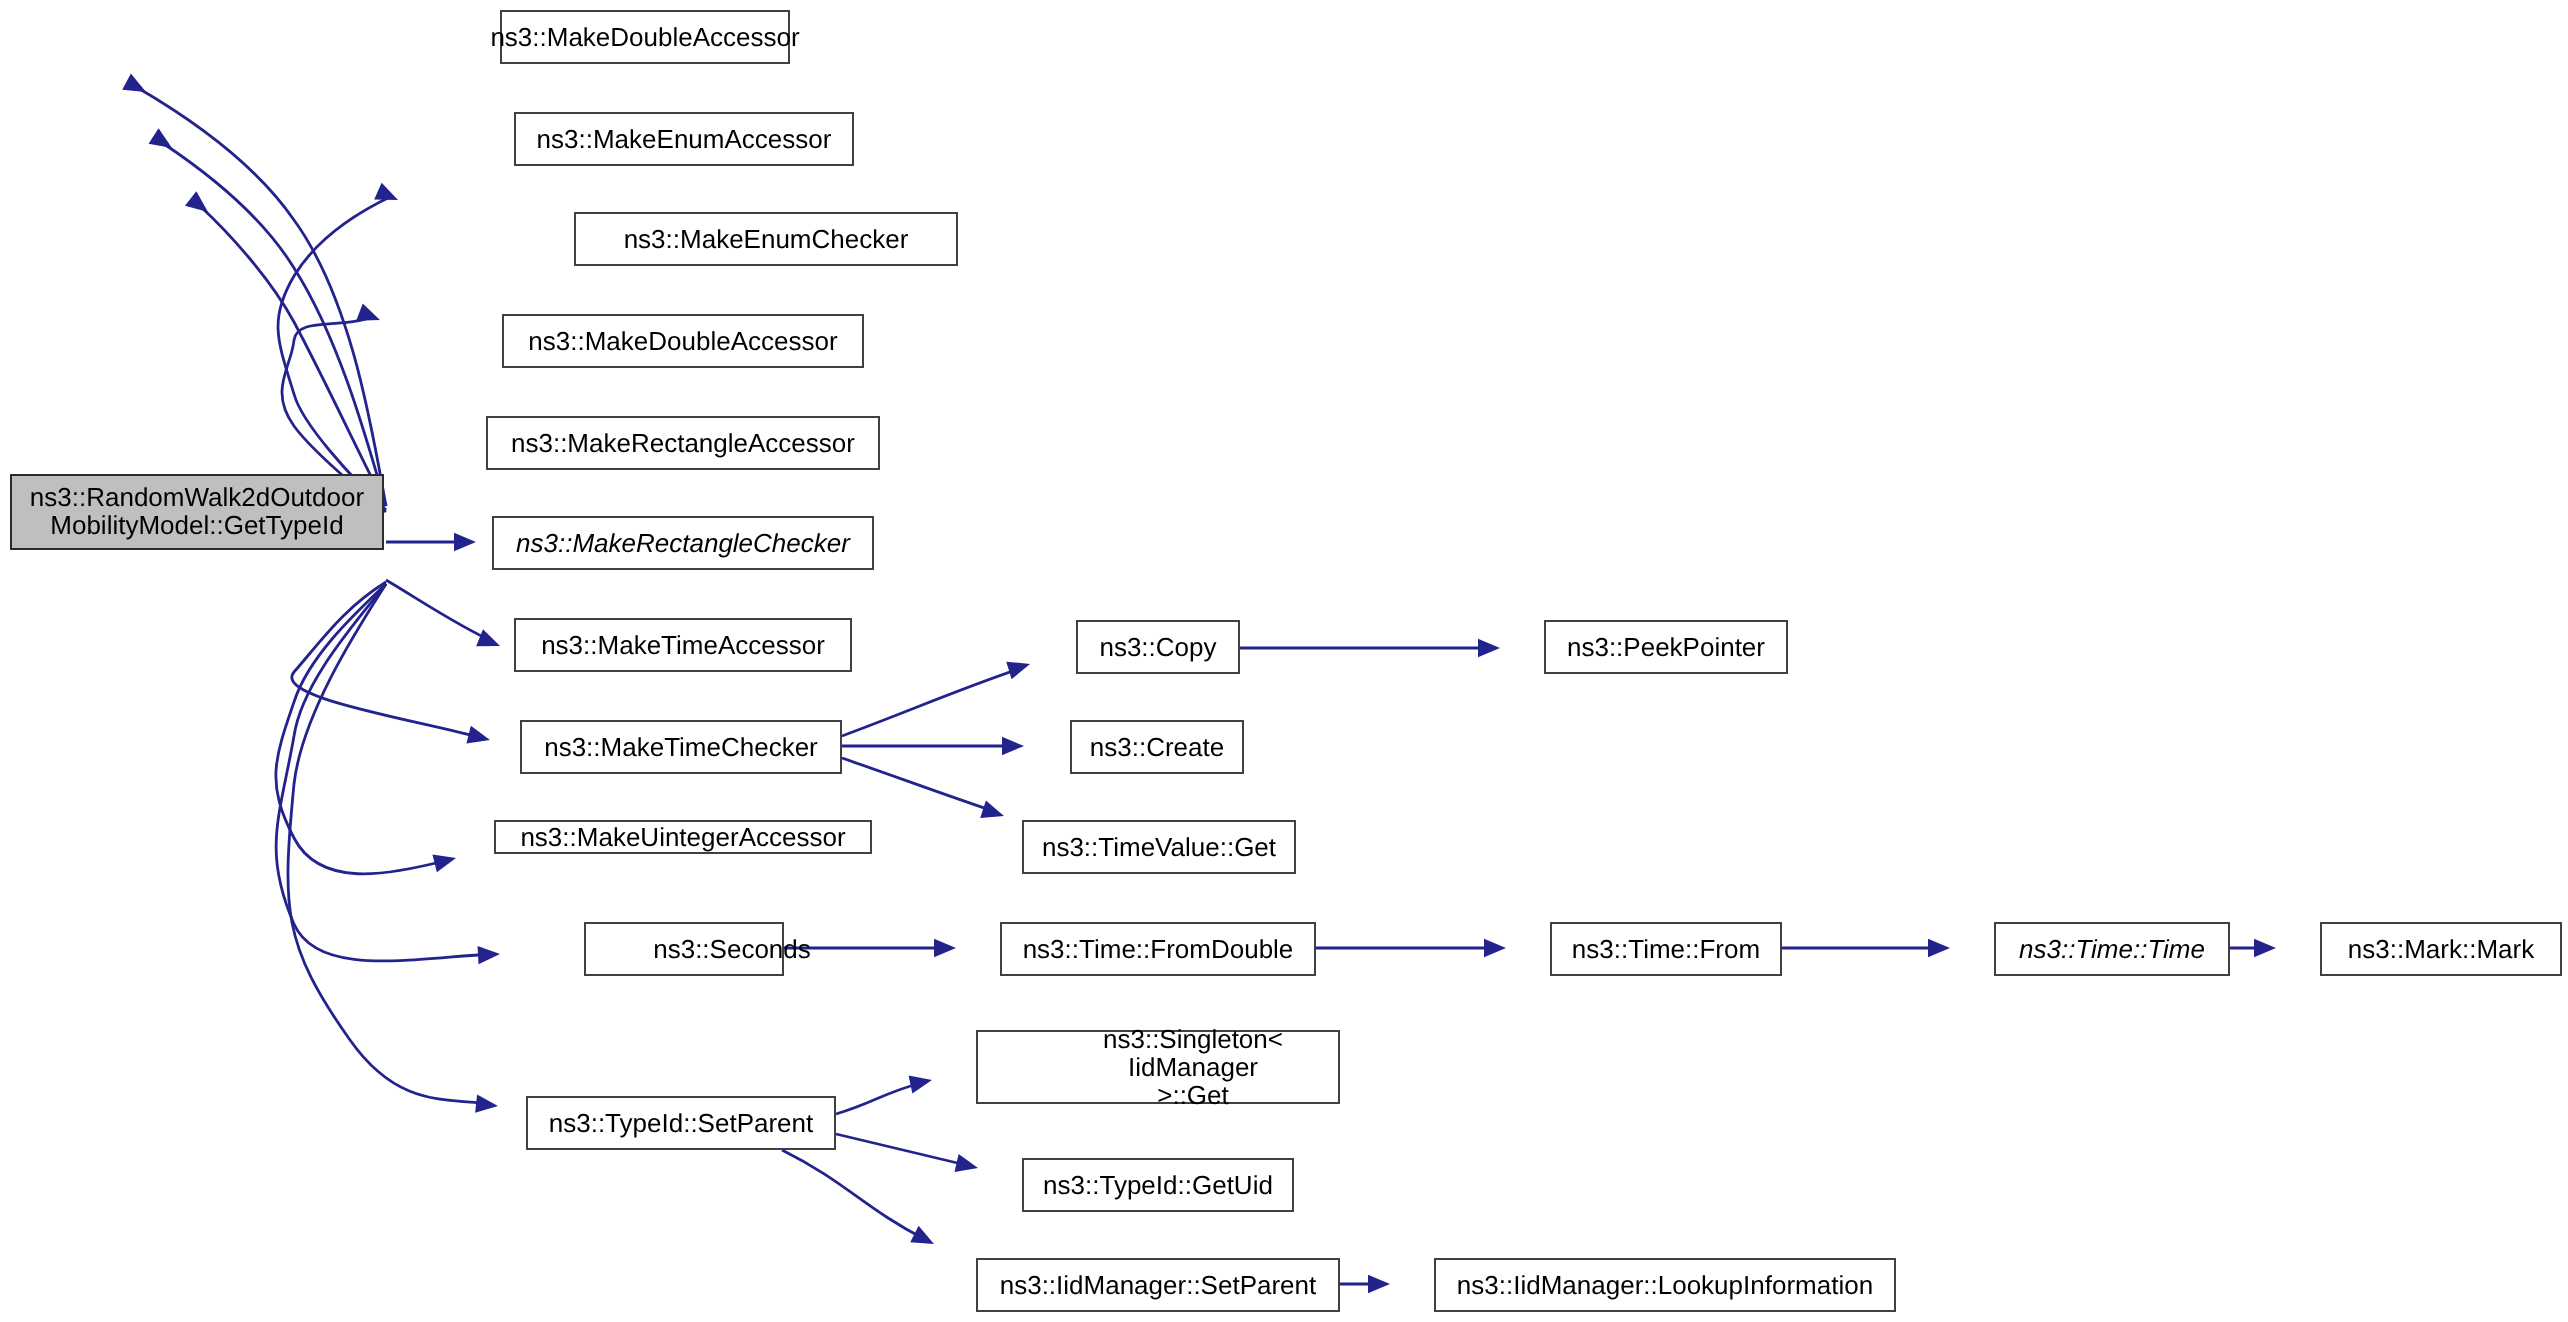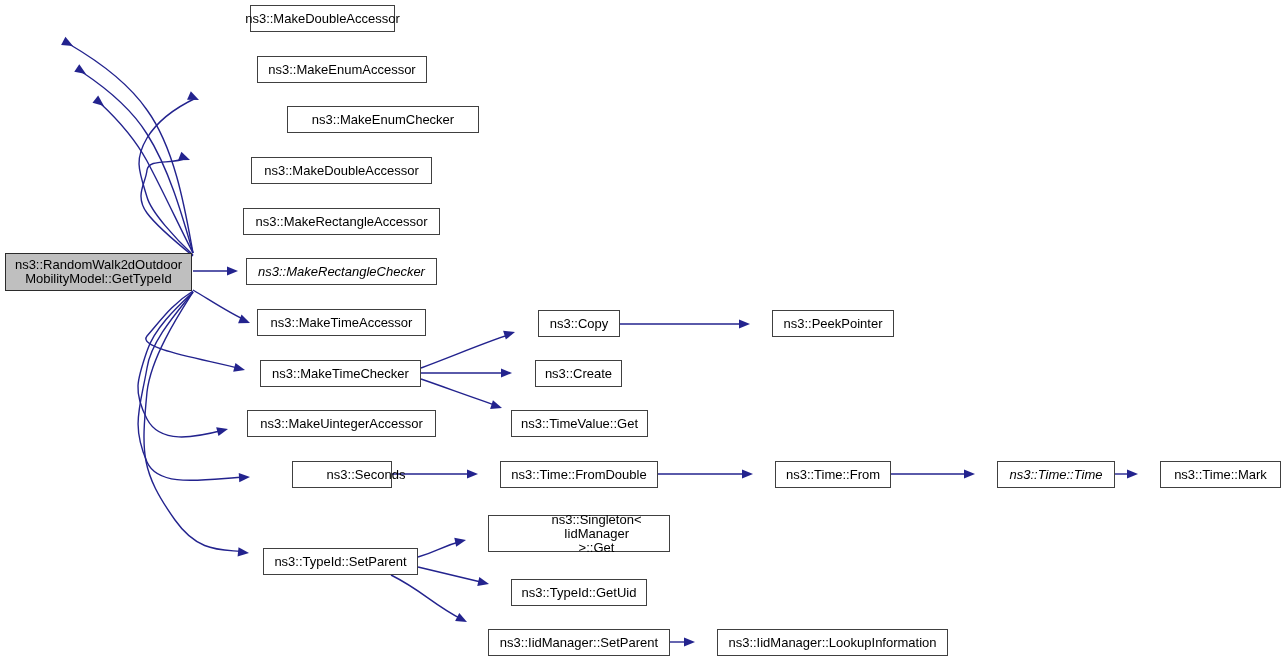--- a/index.html
+++ b/index.html
@@ -94,40 +94,40 @@
       <path d="M 658,474 L 749,474" fill="none" stroke="#23238e" stroke-width="1.4"></path>
       <polygon points="0,0 -11,-4.6 -11,4.6" fill="#23238e" transform="translate(753,474) rotate(0)"></polygon>
       <path d="M 891,474 L 971,474" fill="none" stroke="#23238e" stroke-width="1.4"></path>
       <polygon points="0,0 -11,-4.6 -11,4.6" fill="#23238e" transform="translate(975,474) rotate(0)"></polygon>
       <path d="M 1115,474 L 1134,474" fill="none" stroke="#23238e" stroke-width="1.4"></path>
       <polygon points="0,0 -11,-4.6 -11,4.6" fill="#23238e" transform="translate(1138,474) rotate(0)"></polygon>
       <path d="M 670,642 L 691,642" fill="none" stroke="#23238e" stroke-width="1.4"></path>
       <polygon points="0,0 -11,-4.6 -11,4.6" fill="#23238e" transform="translate(695,642) rotate(0)"></polygon>
     </svg>
   <div id="node-layer">
-      <div class="gnode root" style="left: 5px; top: 253px; width: 187px; height: 38px;"><span class="nlabel">ns3::RandomWalk2dOutdoor
+      <div class="gnode root" style="left: 5px; top: 237px; width: 187px; height: 38px;"><span class="nlabel">ns3::RandomWalk2dOutdoor
 MobilityModel::GetTypeId</span></div>
       <div class="gnode" style="left: 250px; top: 5px; width: 145px; height: 27px;"><span class="nlabel">ns3::MakeDoubleAccessor</span></div>
       <div class="gnode" style="left: 257px; top: 56px; width: 170px; height: 27px;"><span class="nlabel">ns3::MakeEnumAccessor</span></div>
       <div class="gnode" style="left: 260px; top: 106px; width: 192px; height: 27px; margin-left: 27px;"><span class="nlabel">ns3::MakeEnumChecker</span></div>
       <div class="gnode" style="left: 251px; top: 157px; width: 181px; height: 27px;"><span class="nlabel">ns3::MakeDoubleAccessor</span></div>
       <div class="gnode" style="left: 243px; top: 208px; width: 197px; height: 27px;"><span class="nlabel">ns3::MakeRectangleAccessor</span></div>
       <div class="gnode" style="left: 246px; top: 258px; width: 191px; height: 27px; font-style: italic;"><span class="nlabel">ns3::MakeRectangleChecker</span></div>
       <div class="gnode" style="left: 257px; top: 309px; width: 169px; height: 27px;"><span class="nlabel">ns3::MakeTimeAccessor</span></div>
       <div class="gnode" style="left: 260px; top: 360px; width: 161px; height: 27px;"><span class="nlabel">ns3::MakeTimeChecker</span></div>
-      <div class="gnode" style="left: 247px; top: 410px; width: 189px; height: 27px;"><span class="nlabel">ns3::MakeUintegerAccessor</span></div>
+      <div class="gnode" style="left: 247px; top: 410px; width: 189px; height: 17px;"><span class="nlabel">ns3::MakeUintegerAccessor</span></div>
       <div class="gnode" style="left: 292px; top: 461px; width: 100px; height: 27px; padding-left: 48px;"><span class="nlabel">ns3::Seconds</span></div>
       <div class="gnode" style="left: 263px; top: 548px; width: 155px; height: 27px;"><span class="nlabel">ns3::TypeId::SetParent</span></div>
       <div class="gnode" style="left: 538px; top: 310px; width: 82px; height: 27px;"><span class="nlabel">ns3::Copy</span></div>
       <div class="gnode" style="left: 535px; top: 360px; width: 87px; height: 27px;"><span class="nlabel">ns3::Create</span></div>
       <div class="gnode" style="left: 511px; top: 410px; width: 137px; height: 27px;"><span class="nlabel">ns3::TimeValue::Get</span></div>
       <div class="gnode" style="left: 500px; top: 461px; width: 158px; height: 27px;"><span class="nlabel">ns3::Time::FromDouble</span></div>
       <div class="gnode" style="left: 488px; top: 515px; width: 182px; height: 37px; padding-left: 35px;"><span class="nlabel">ns3::Singleton&lt; IidManager
 &gt;::Get</span></div>
       <div class="gnode" style="left: 511px; top: 579px; width: 136px; height: 27px;"><span class="nlabel">ns3::TypeId::GetUid</span></div>
       <div class="gnode" style="left: 488px; top: 629px; width: 182px; height: 27px;"><span class="nlabel">ns3::IidManager::SetParent</span></div>
       <div class="gnode" style="left: 772px; top: 310px; width: 122px; height: 27px;"><span class="nlabel">ns3::PeekPointer</span></div>
       <div class="gnode" style="left: 775px; top: 461px; width: 116px; height: 27px;"><span class="nlabel">ns3::Time::From</span></div>
       <div class="gnode" style="left: 717px; top: 629px; width: 231px; height: 27px;"><span class="nlabel">ns3::IidManager::LookupInformation</span></div>
       <div class="gnode" style="left: 997px; top: 461px; width: 118px; height: 27px; font-style: italic;"><span class="nlabel">ns3::Time::Time</span></div>
-      <div class="gnode" style="left: 1160px; top: 461px; width: 121px; height: 27px;"><span class="nlabel">ns3::Time::Mark</span></div>
+      <div class="gnode" style="left: 1160px; top: 461px; width: 121px; height: 27px;"><span class="nlabel">ns3::Mark::Mark</span></div>
     </div>
 </div>
 
 </body></html>

